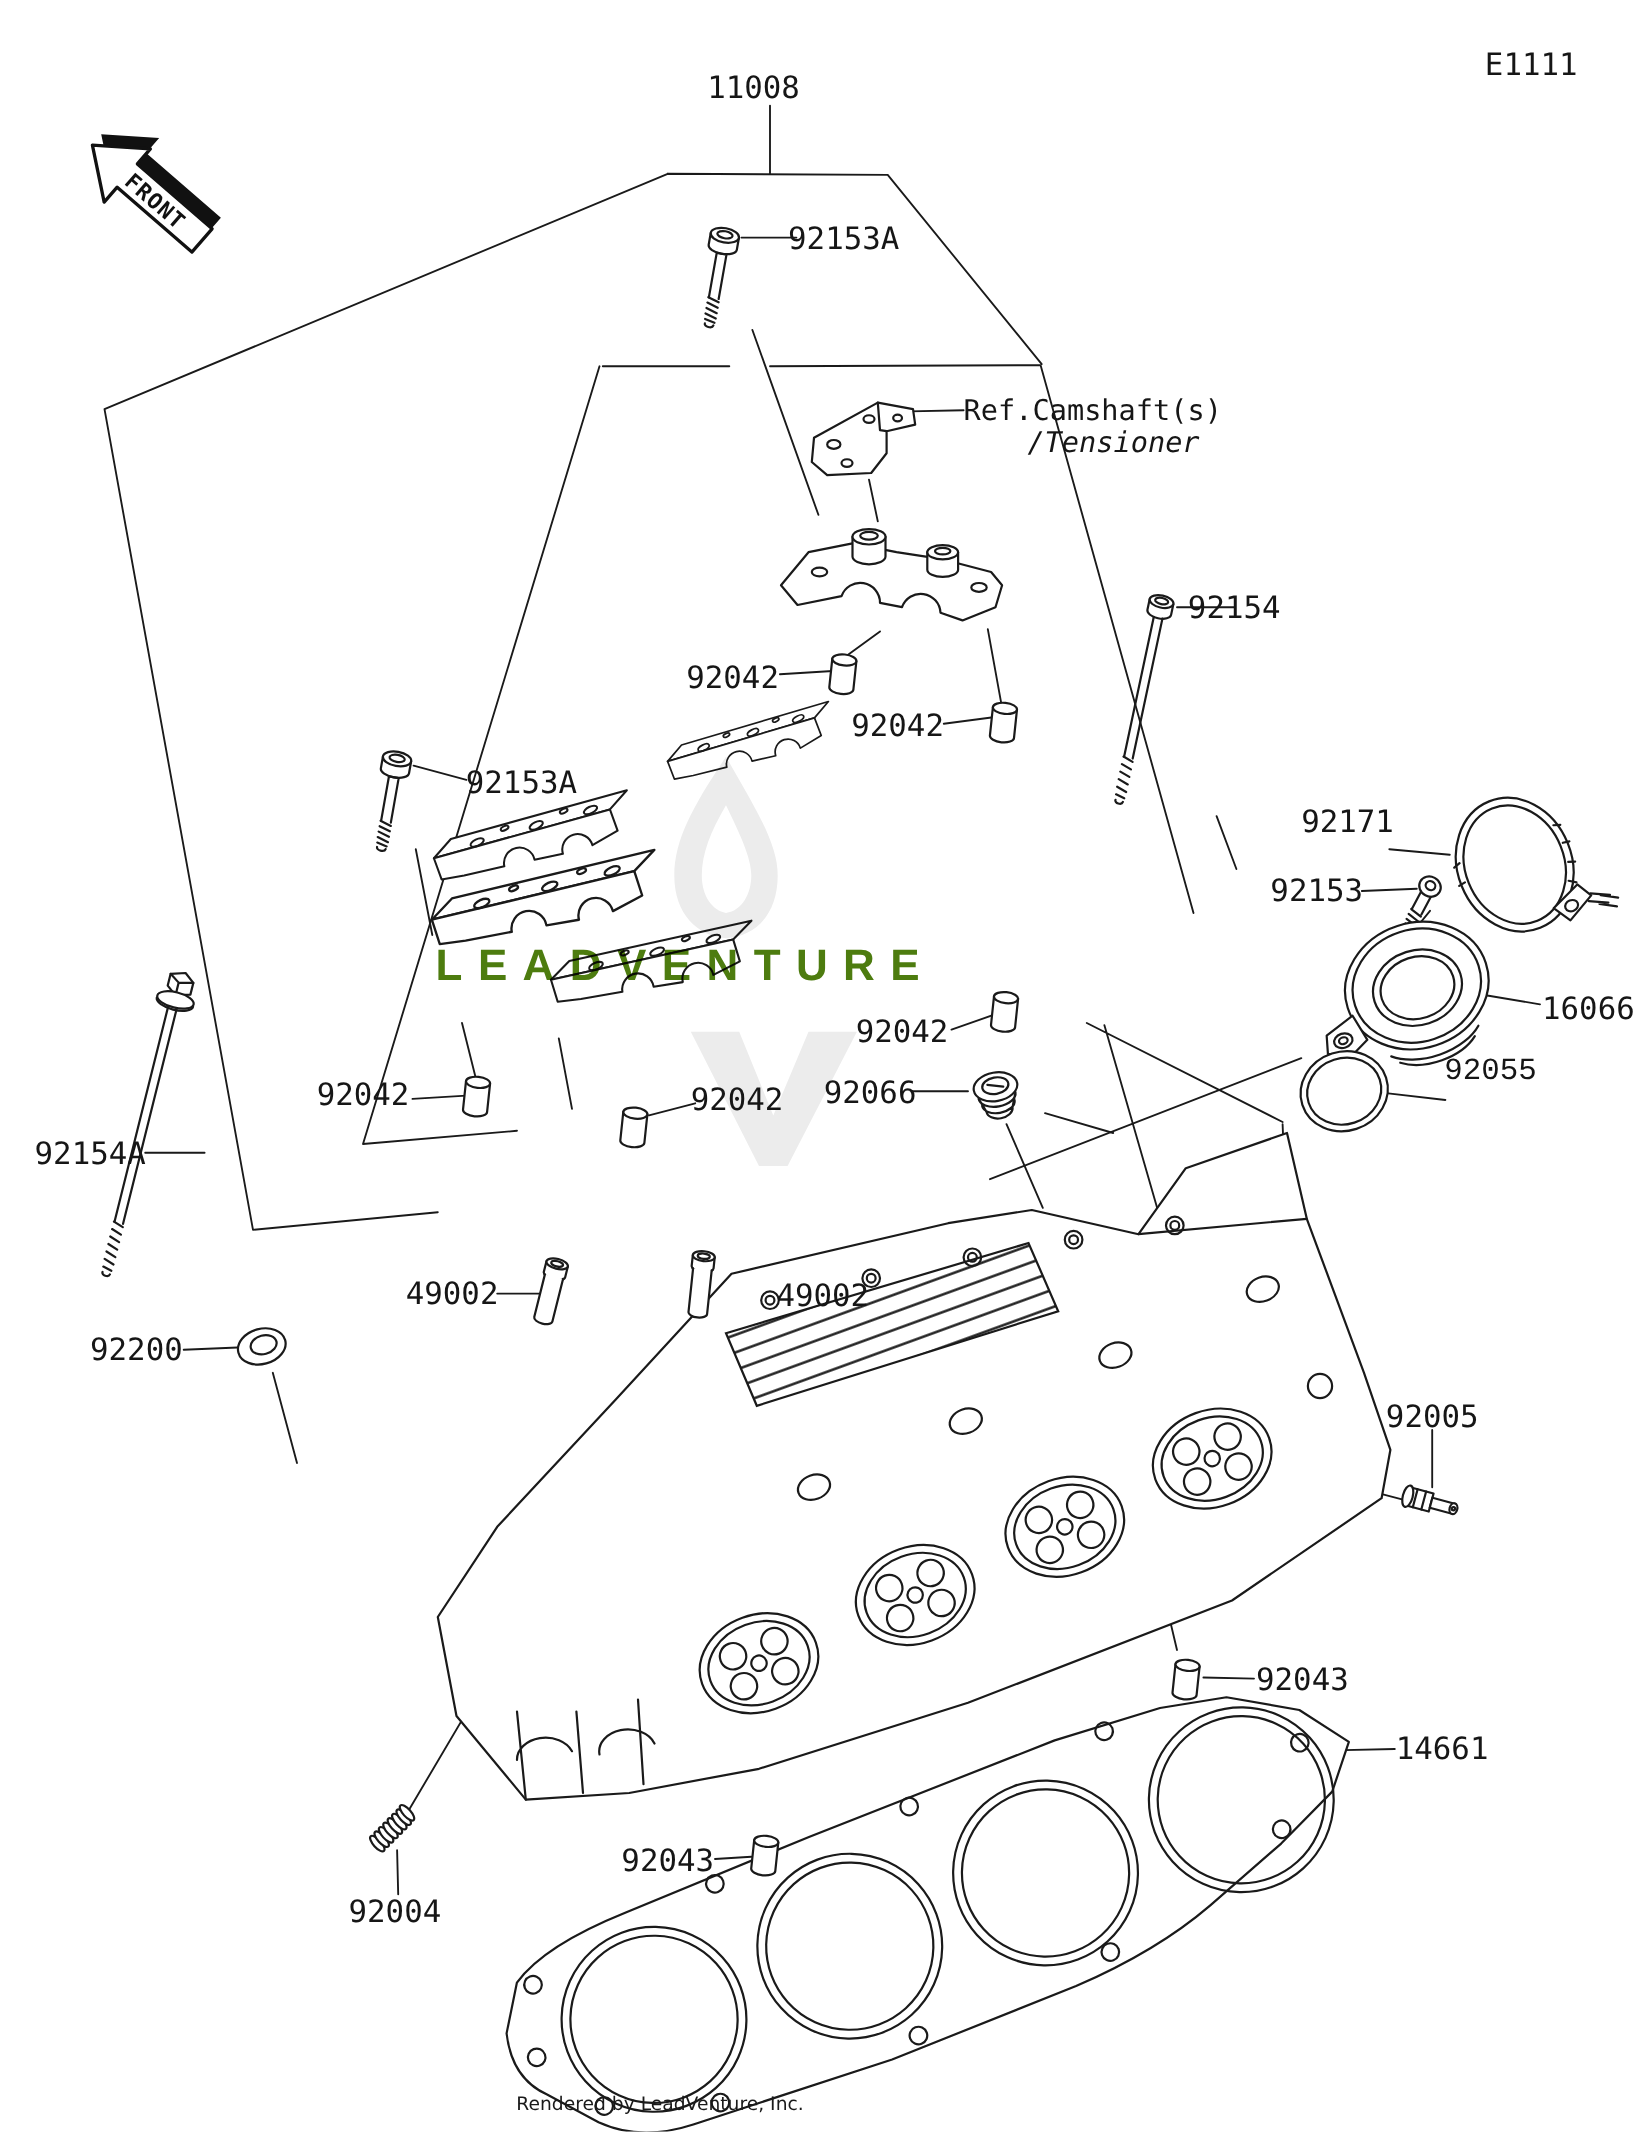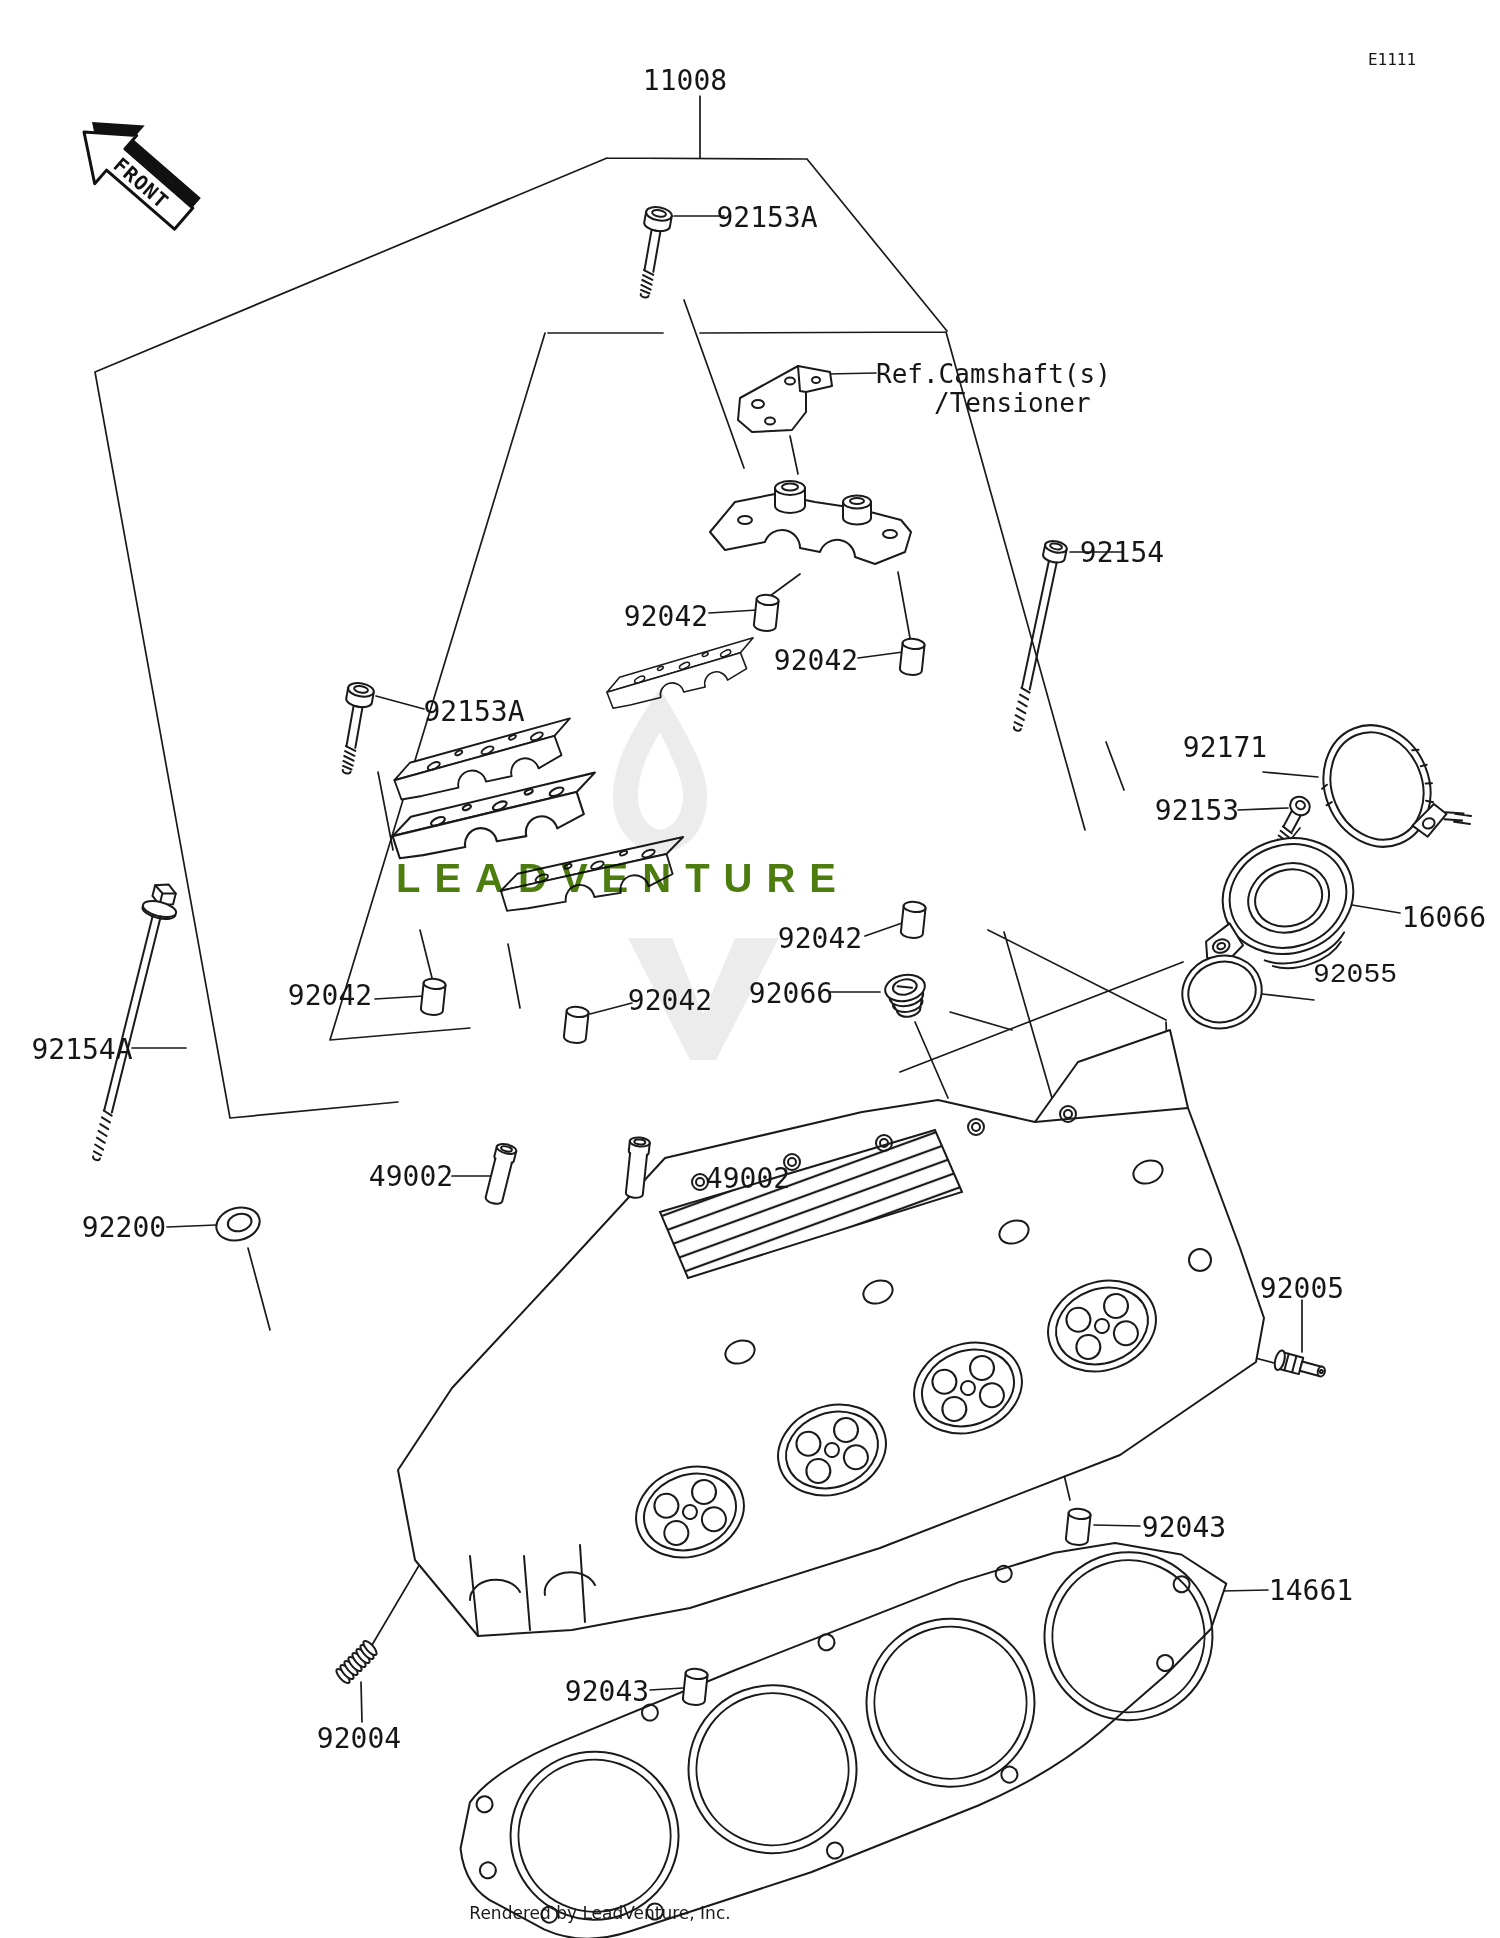--- a/index.html
+++ b/index.html
@@ -5,23 +5,23 @@
   html,body { margin:0; padding:0; background:#ffffff; }
   #stage { position:relative; width:1500px; height:1938px; background:#ffffff; overflow:hidden;
            font-family:"DejaVu Sans Mono", monospace; }
   #lineart { position:absolute; left:0; top:0; }
   .ln  { stroke:#1a1a1a; stroke-width:2; fill:none; stroke-linecap:round; stroke-linejoin:round; }
   .lnf { stroke:#1a1a1a; stroke-width:2; fill:#ffffff; stroke-linecap:round; stroke-linejoin:round; }
   .thin { stroke-width:1.7; }
   .part-label { position:absolute; transform:translate(-50%,-50%); font-size:28px; color:#161616;
                 white-space:nowrap; letter-spacing:0px; }
   #diagram-code { position:absolute; left:1392px; top:59px; transform:translate(-50%,-50%);
-                  font-size:16px; color:#161616; }
+                  font-size:28px; color:#161616; }
   #ref-note { position:absolute; left:876px; top:360px; font-size:26px; color:#161616; line-height:29px; }
-  #ref-note .l2 { padding-left:58px; }
+  #ref-note .l2 { padding-left:58px;font-style:italic; }
   #footer-credit { position:absolute; left:600px; top:1892px; transform:translateX(-50%);
                    font-family:"DejaVu Sans", sans-serif; font-size:17px; color:#1a1a1a;margin-top:11px; }
   #watermark-text { position:absolute; left:396px; top:856px; font-family:"Liberation Sans", sans-serif;
                     font-weight:bold; font-size:40px; letter-spacing:14px; color:#4d7c0f;
                     mix-blend-mode:multiply; }
   #watermark-logo { position:absolute; left:0; top:0; mix-blend-mode:multiply; }
 </style>
 </head>
 <body>
 

